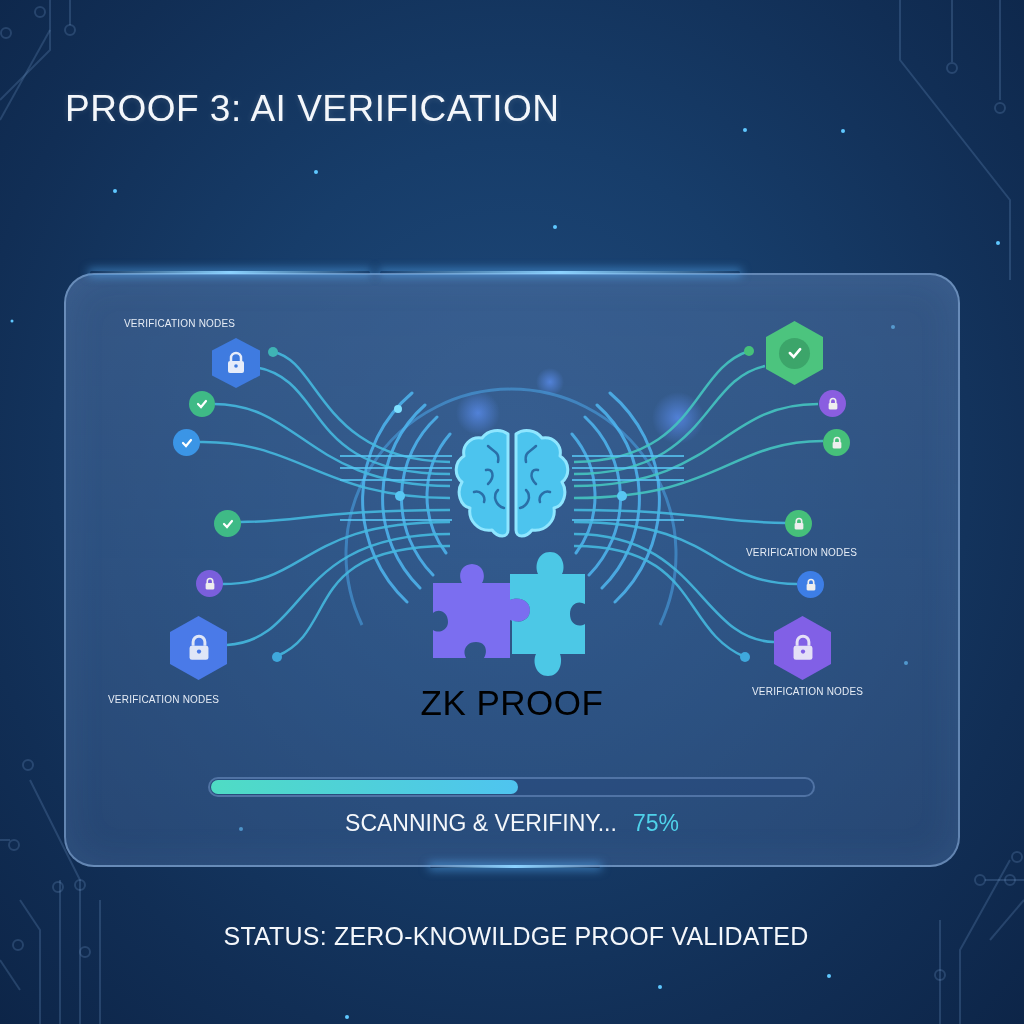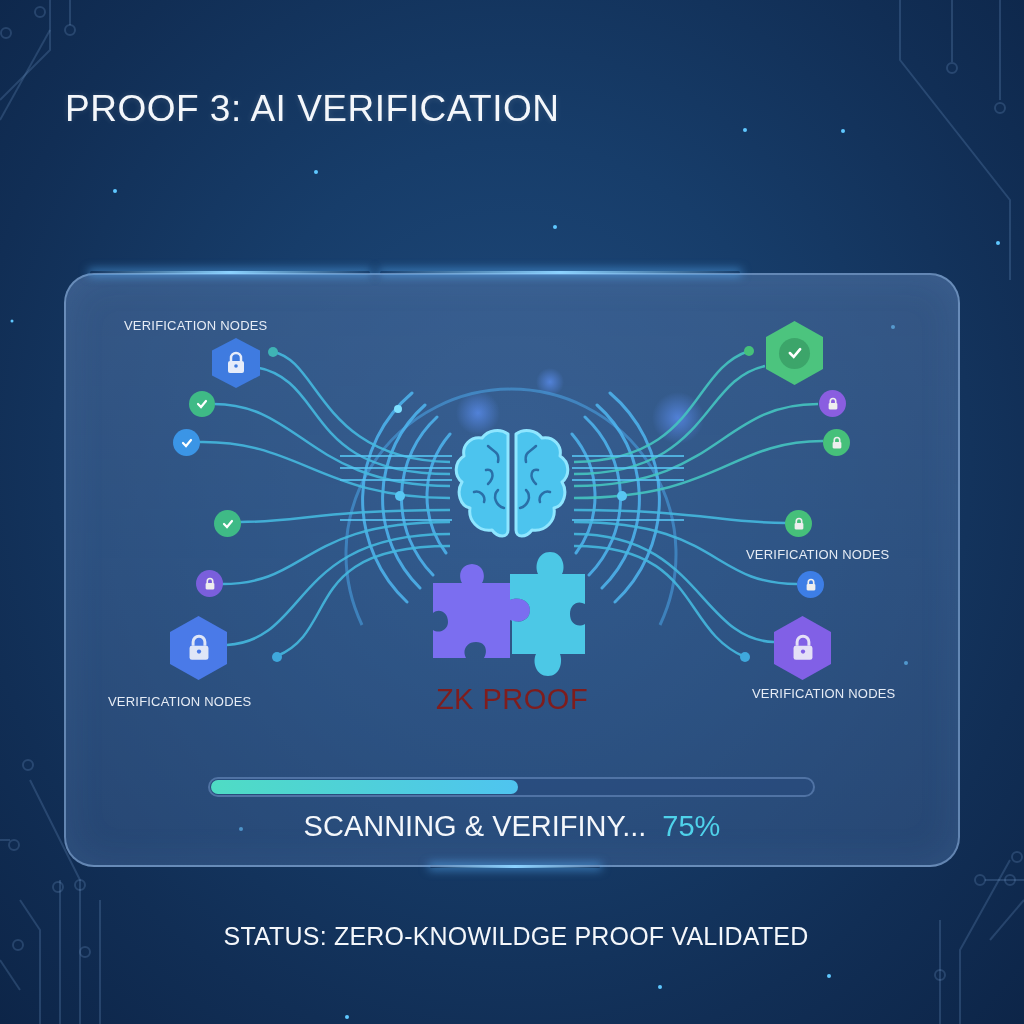--- a/index.html
+++ b/index.html
@@ -22,41 +22,41 @@
       border: 2px solid rgba(150, 185, 230, 0.55);
       background: linear-gradient(180deg, rgba(80,115,165,0.55) 0%, rgba(70,108,160,0.5) 50%, rgba(60,95,145,0.5) 100%);
       box-shadow: inset 0 0 40px rgba(120,170,230,0.12);
     }
     .glow-line { position: absolute; height: 3px; border-radius: 3px;
       background: linear-gradient(90deg, rgba(90,180,255,0) 0%, rgba(140,210,255,1) 50%, rgba(90,180,255,0) 100%);
       box-shadow: 0 0 10px 2px rgba(90,180,255,0.6);
     }
     .panel-svg { position: absolute; left: 0; top: 0; width: 1024px; height: 1024px; pointer-events: none; }
     .nodes-label {
-      position: absolute; font-size: 13px; color: #e6ecf5; letter-spacing: 0.2px; white-space: nowrap;
+      position: absolute; font-size: 10px; color: #e6ecf5; letter-spacing: 0.2px; white-space: nowrap;
     }
     .node { position: absolute; display: flex; align-items: center; justify-content: center; }
     .node.circle { border-radius: 50%; }
     .node.hex { clip-path: polygon(50% 0%, 100% 25%, 100% 75%, 50% 100%, 0% 75%, 0% 25%); }
     .zk-label {
       position: absolute; left: 0; width: 1024px; top: 683px; text-align: center;
-      font-size: 29px; color: #7f1d1d; letter-spacing: 0.5px;
+      font-size: 35px; color: #000000; letter-spacing: 0.5px;
     }
     .progress-track {
       position: absolute; left: 208px; top: 777px; width: 607px; height: 20px;
       border-radius: 10px; border: 2px solid rgba(120,155,205,0.5);
       background: rgba(40,75,125,0.55);
     }
     .progress-fill {
       position: absolute; left: 1px; top: 1px; height: 14px; border-radius: 8px;
       background: linear-gradient(90deg, #4fdcc4 0%, #4fc4f0 100%);
     }
     .progress-text {
       position: absolute; left: 0; width: 1024px; top: 810px; text-align: center;
-      font-size: 29px; color: #f4f7fb; white-space: nowrap;
+      font-size: 23px; color: #f4f7fb; white-space: nowrap;
     }
     .progress-text .pct { color: #4fd2ea; margin-left: 16px; }
     .status {
       position: absolute; left: 4px; width: 1024px; top: 922px; text-align: center;
       font-size: 25px; color: #f4f7fb; letter-spacing: 0.2px;
     }
   </style>
 </head>
 <body>
 

